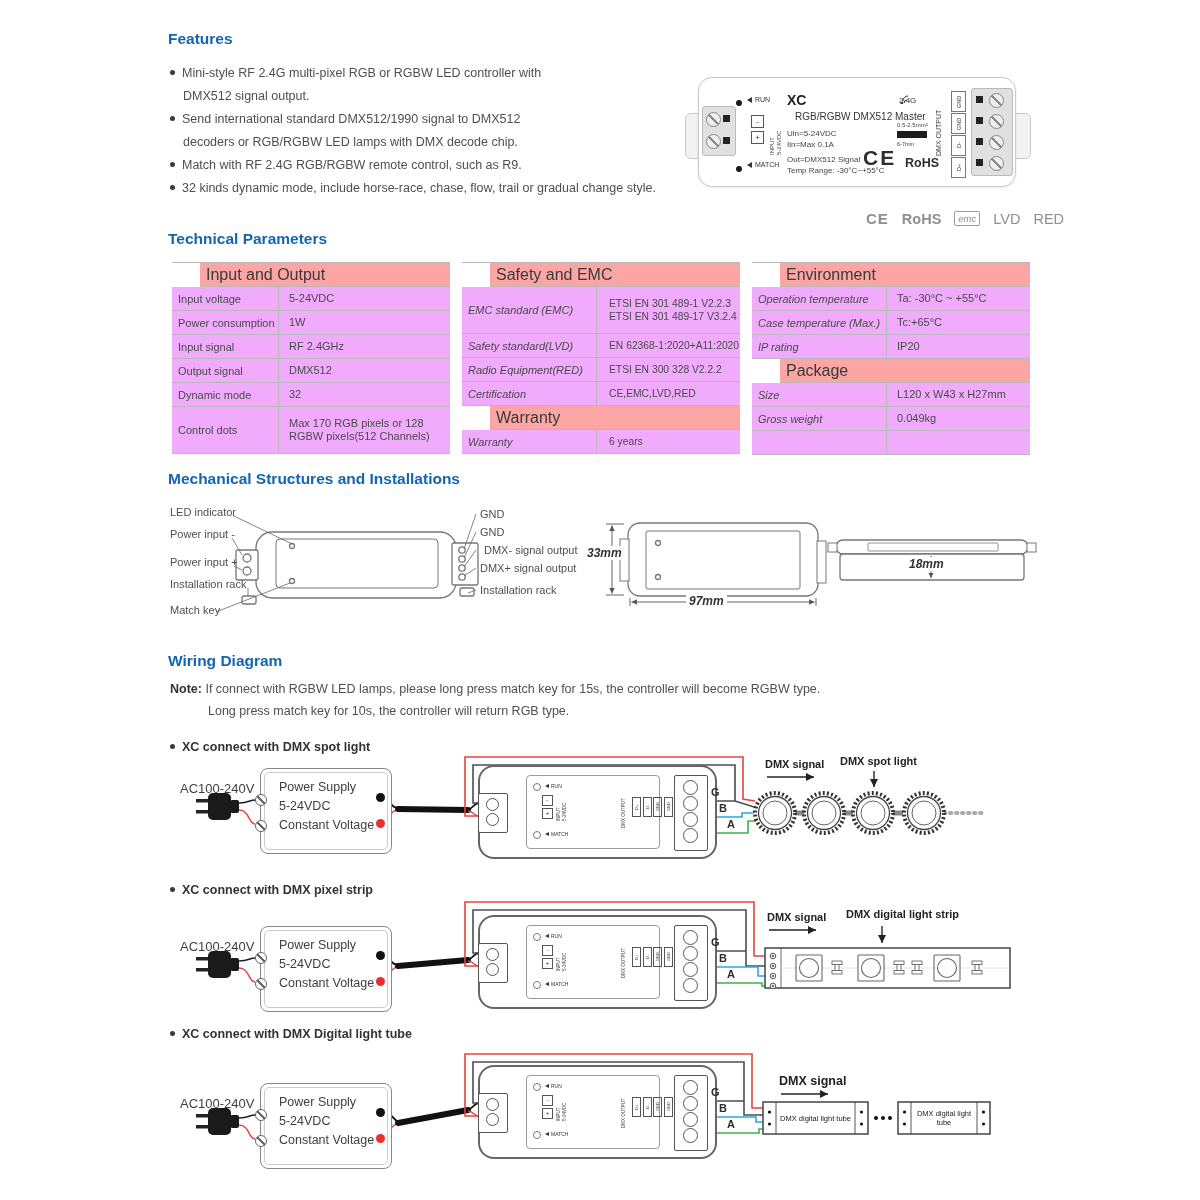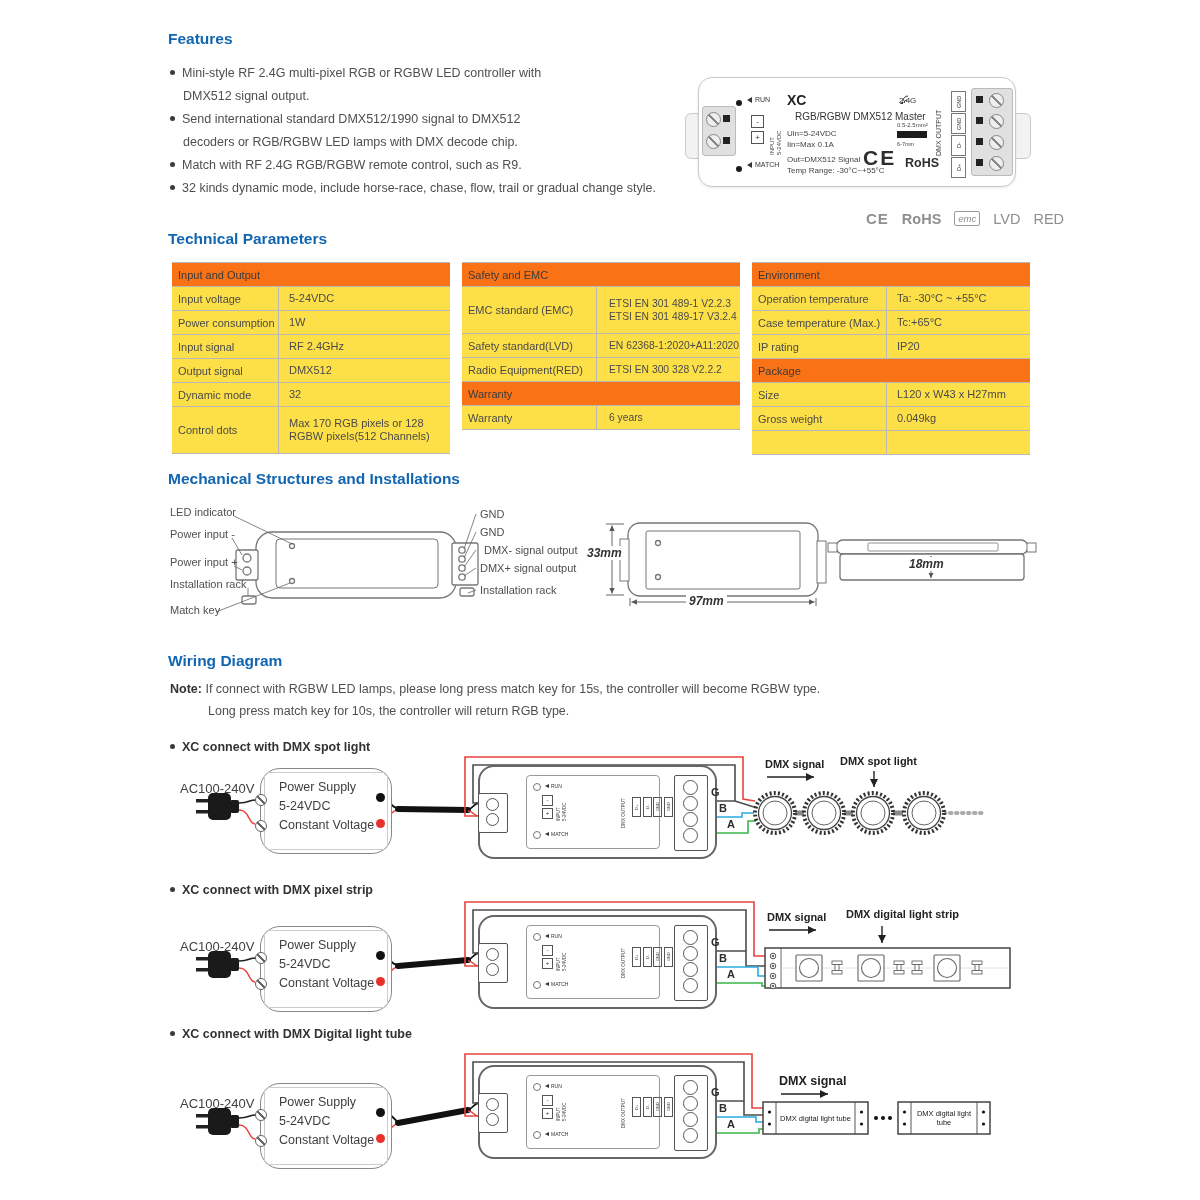--- a/index.html
+++ b/index.html
@@ -4,41 +4,41 @@
 <style>
   html,body{margin:0;padding:0;background:#fff;}
   #canvas{position:relative;width:1128px;height:1200px;background:#fff;overflow:hidden;
           font-family:"Liberation Sans",sans-serif;color:#4a4a4a;}
   .sec-h{position:absolute;color:#1266b1;font-size:15.5px;font-weight:700;}
   
   .fl{position:absolute;font-size:12.5px;color:#4f4f4f;white-space:nowrap;}
   .fdot{display:inline-block;width:5px;height:5px;background:#3a3a3a;border-radius:50%;margin:0 7px 2px 0;}
   
   .ptable{position:absolute;width:278px;border-top:1px solid #b8b8b8;}
-  .trow{display:flex;align-items:center;border-bottom:1px solid #b8b8b8;font-size:11px;color:#4a4a4a;background:#fde047;}
-  .trow.th{background:#f97316;color:#3a3a3a;font-size:11px;padding-left:6px;}
+  .trow{display:flex;align-items:center;border-bottom:1px solid #b8b8b8;font-size:11px;color:#4a4a4a;background:#f0abfc;}
+  .trow.th{background:#fca5a5;color:#3a3a3a;font-size:16px;padding-left:6px;margin-left:28px;}
   .tl{flex:0 0 100px;padding-left:6px;}
-  .t2 .tl,.t3 .tl{flex:0 0 128px;}
+  .t2 .tl,.t3 .tl{flex:0 0 128px;font-style:italic;}
   .tv{flex:1;border-left:1px solid #b8b8b8;padding-left:10px;align-self:stretch;display:flex;align-items:center;line-height:13px;}
   .t2 .tv{font-size:10.3px;padding-left:12px;}
   .tv.col{flex-direction:column;align-items:flex-start;justify-content:center;}
   
   .certs{position:absolute;display:flex;align-items:center;gap:13px;color:#8f8f8f;}
   .certs .c1{font-size:15px;font-weight:600;letter-spacing:1px;}
   .certs .c2{font-size:14.5px;font-weight:700;}
   .certs .c3{font-size:9.5px;border:1px solid #9a9a9a;border-radius:2px;padding:0 3px;line-height:13px;font-style:italic;}
   .certs .c4{font-size:14.5px;}
   
   .mlabel{position:absolute;font-size:11px;color:#4f4f4f;white-space:nowrap;}
   .mdim{position:absolute;font-size:12px;font-style:italic;font-weight:600;color:#333;background:#fff;padding:0 3px;}
   
   .wsec{position:absolute;font-size:12.5px;font-weight:700;color:#333;white-space:nowrap;}
   .diag{position:absolute;left:168px;width:880px;}
   .aclbl{position:absolute;font-size:13px;color:#3f3f3f;white-space:nowrap;}
-  .psu{position:absolute;width:130px;height:84px;border:1.5px solid #888;border-radius:20px;background:#fff;}
+  .psu{position:absolute;width:130px;height:84px;border:1.5px solid #888;border-radius:8px;background:#fff;}
   .psu:before{content:"";position:absolute;inset:3px;border:1px solid #ccc;border-radius:5px;}
   .psu .ptxt{position:absolute;left:18px;top:9px;font-size:12.5px;line-height:19px;color:#3f3f3f;white-space:nowrap;}
   .psu .ptxt span{display:block;}
   .psu s{position:absolute;text-decoration:none;border-radius:50%;}
   .psu .sc{left:-6px;width:10px;height:10px;border:1.3px solid #666;background:#fff
            ;background-image:linear-gradient(45deg,transparent 44%,#666 44%,#666 56%,transparent 56%);}
   .psu .sc1{top:25px;} .psu .sc2{top:51px;}
   .psu .d1{left:115px;top:24px;width:9px;height:9px;background:#111;}
   .psu .d2{left:115px;top:50px;width:9px;height:9px;background:#e8312a;}
   
@@ -233,20 +233,24 @@
       </span>
     </div>
     <div class="trow" style="height:23px">
         <span class="tl">Safety standard(LVD)</span>
         <span class="tv">EN 62368-1:2020+A11:2020</span>
       </div>
     <div class="trow" style="height:23px">
         <span class="tl">Radio Equipment(RED)</span>
         <span class="tv">ETSI EN 300 328 V2.2.2</span>
       </div>
+    <div class="trow" style="height:23px">
+        <span class="tl">Certification</span>
+        <span class="tv">CE,EMC,LVD,RED</span>
+      </div>
     <div class="trow th" style="height:23px">
         <span>Warranty</span>
       </div>
     <div class="trow" style="height:23px">
         <span class="tl">Warranty</span>
         <span class="tv">6 years</span>
       </div>
   </div>
 
   <div class="ptable t3" style="left:752px;top:262px">

